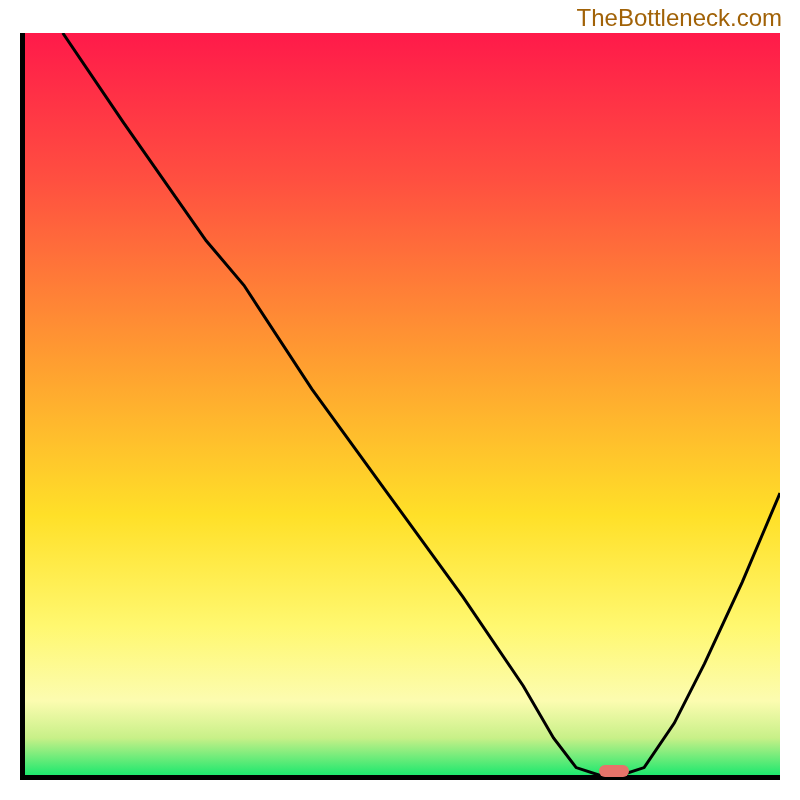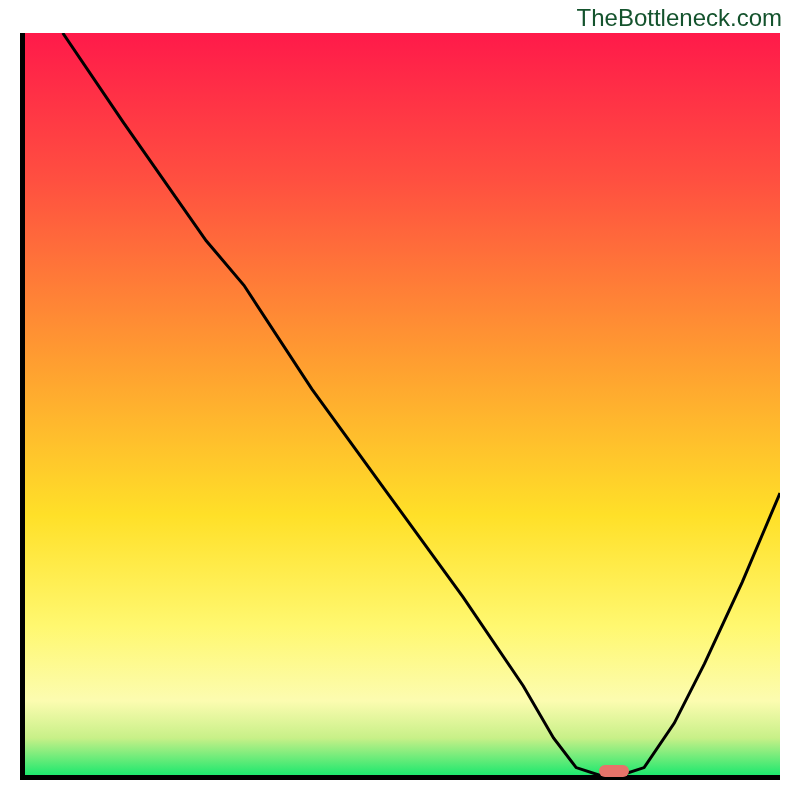--- a/index.html
+++ b/index.html
@@ -8,21 +8,21 @@
     height: 800px;
     background: #ffffff;
     font-family: Arial, sans-serif;
     position: relative;
     overflow: hidden;
   }
   .watermark {
     position: absolute;
     top: 4px;
     right: 18px;
-    color: #14532d;
+    color: #a16207;
     font-size: 24px;
     font-weight: 500;
     z-index: 10;
   }
   .chart-area {
     position: absolute;
     top: 33px;
     left: 20px;
     width: 760px;
     height: 747px;

